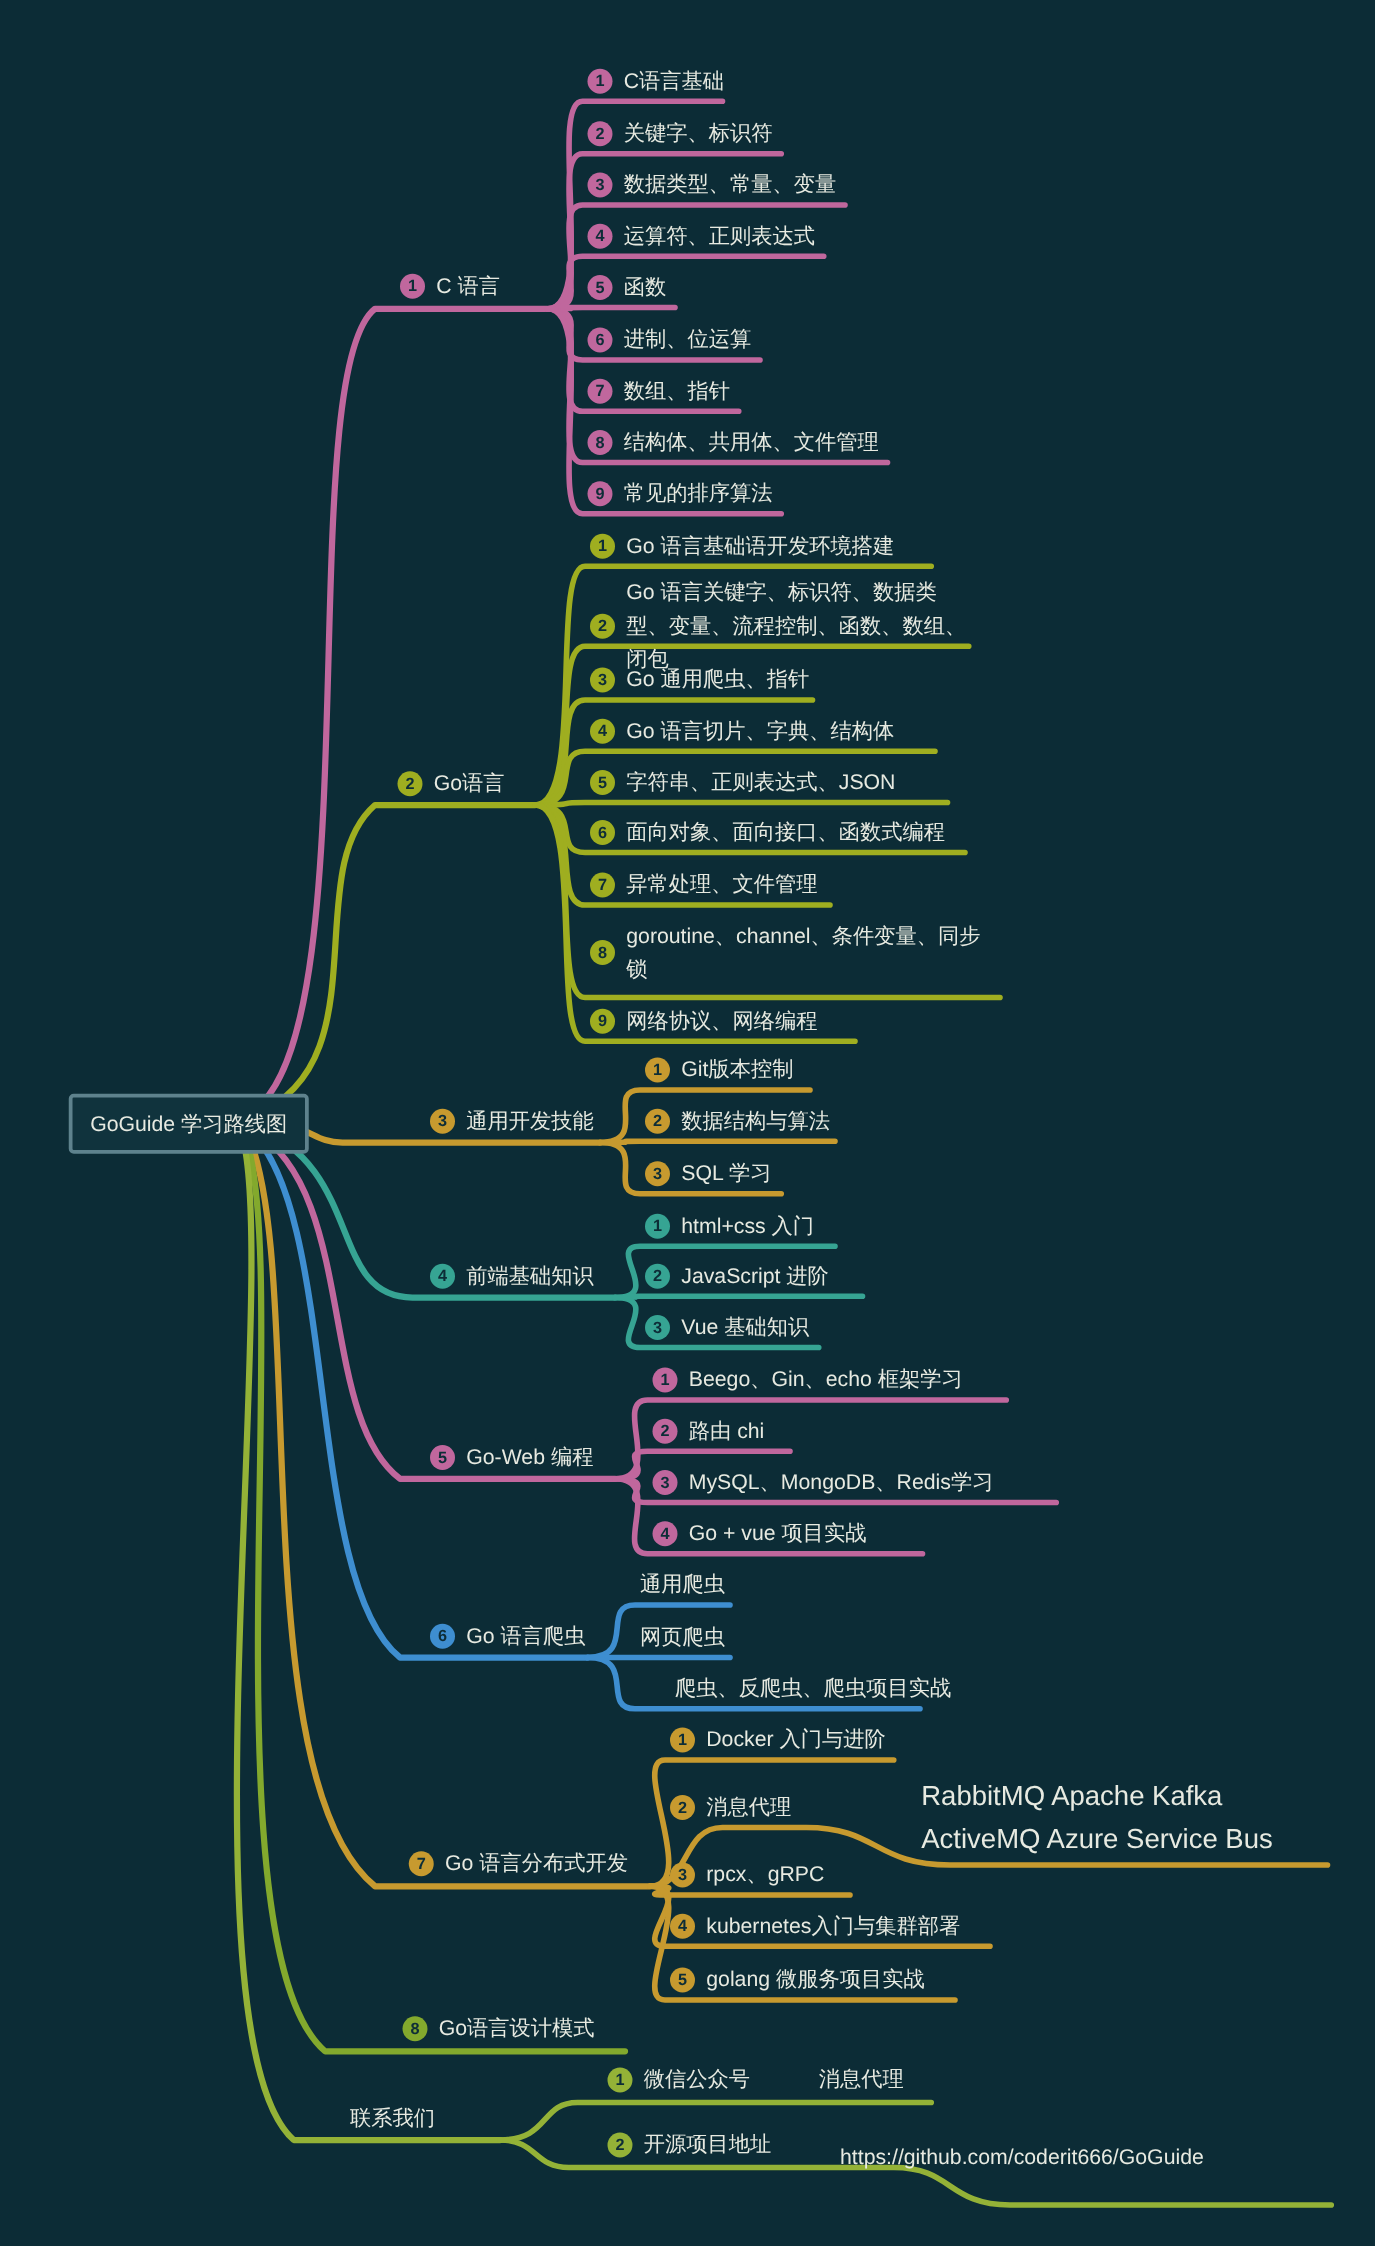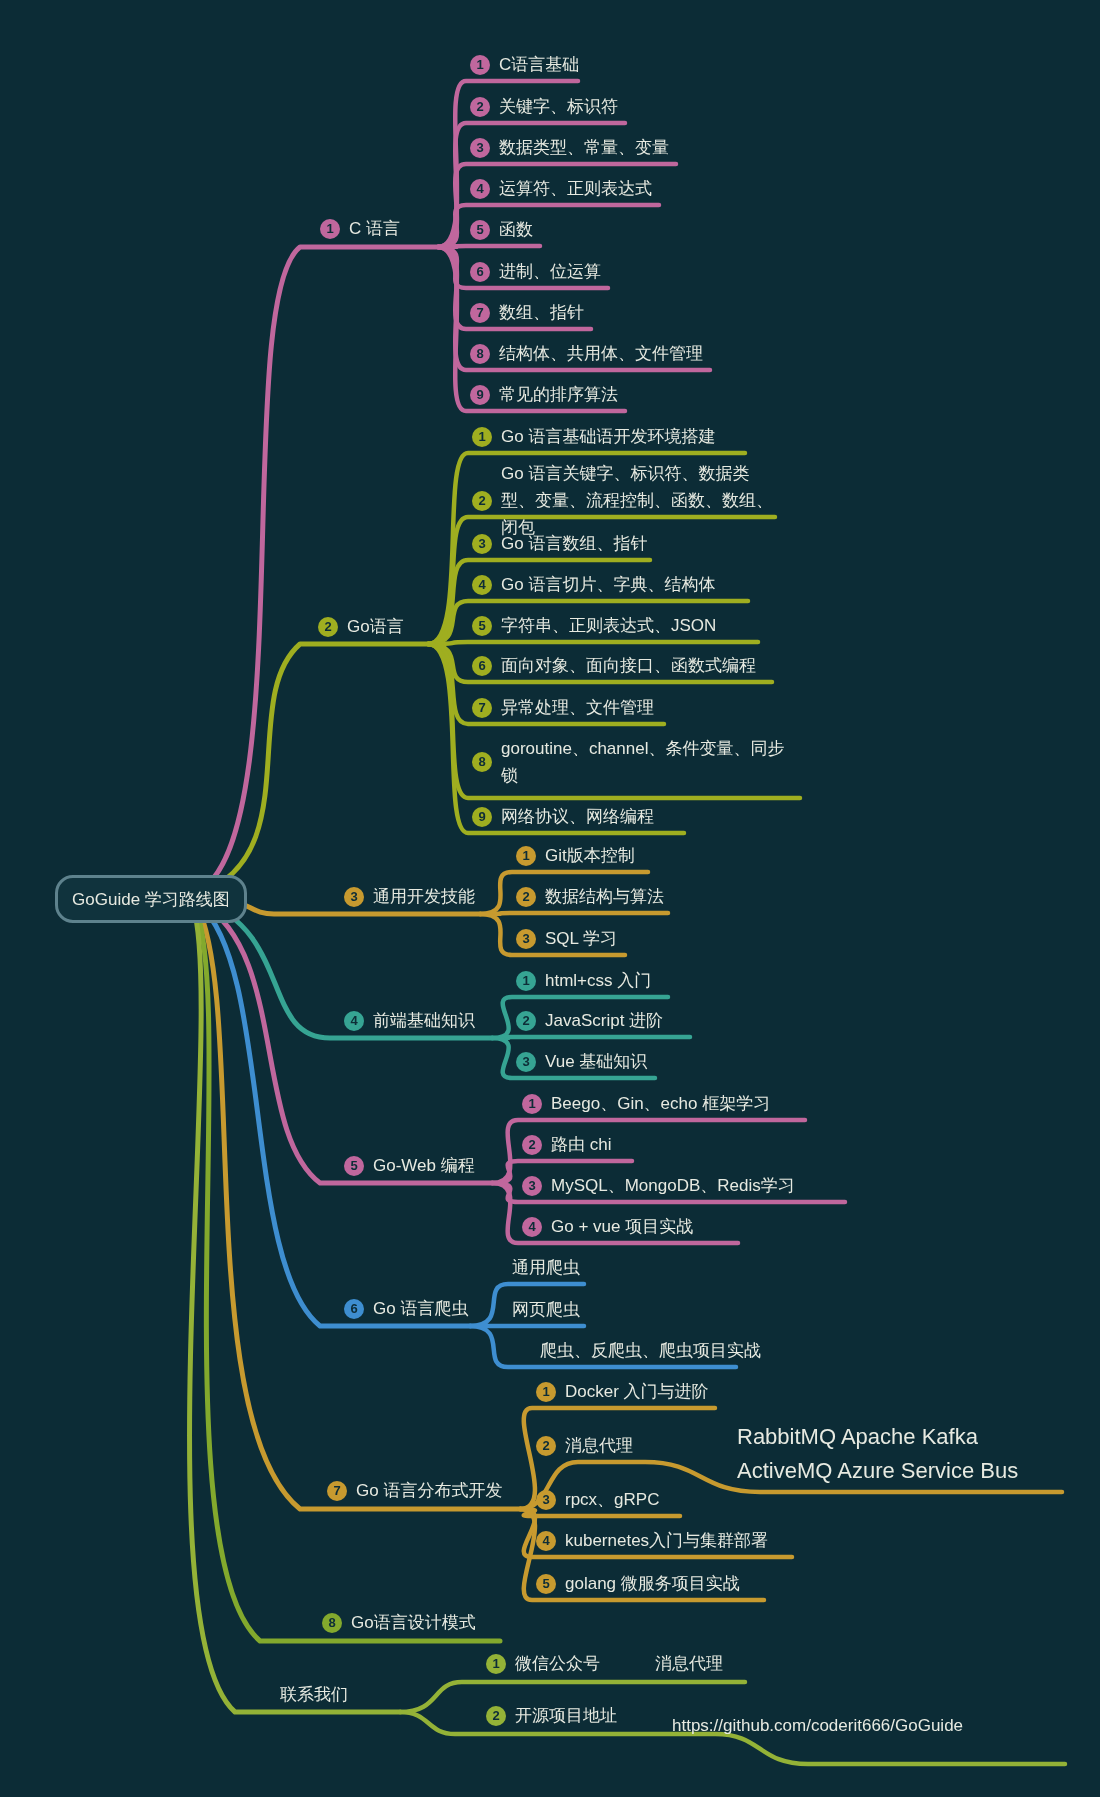--- a/index.html
+++ b/index.html
@@ -8,21 +8,21 @@
   #wires{position:absolute;left:0;top:0;}
   .node{position:absolute;display:flex;align-items:center;gap:9px;
         color:#e7eae1;font-size:17px;line-height:22px;white-space:nowrap;}
   .badge{flex:0 0 auto;width:20px;height:20px;border-radius:50%;background:var(--c,#888);
          color:#0d2d37;font-size:13px;font-weight:bold;display:inline-flex;
          align-items:center;justify-content:center;}
   .block .txt{white-space:normal;line-height:27px;}
   .note{display:block;white-space:normal;line-height:34px;}
   .url{word-break:break-all;margin-top:20px;}
   #root-box{position:absolute;left:55px;top:875px;width:186px;height:42px;
-            background:#10333d;border:3px solid #5e828d;border-radius:18px;
+            background:#10333d;border:3px solid #5e828d;border-radius:4px;
             display:flex;align-items:center;justify-content:center;
             color:#e7eae1;font-size:17px;z-index:5;}
 </style>
 </head>
 <body>
 
 <div id="stage">
   <svg id="wires" width="1100" height="1797">
       <path d="M196 892C300 848 232 300 300 247L438 247" fill="none" stroke="#c0679d" stroke-width="5" stroke-linecap="round" stroke-linejoin="round"></path>
       <path d="M438 247C478 247 438 81 466 81L578 81" fill="none" stroke="#c0679d" stroke-width="4.5" stroke-linecap="round" stroke-linejoin="round"></path>
@@ -153,21 +153,21 @@
   <div class="node" style="--c:#9fae20;left:472px;top:426px">
       <span class="badge">1</span>
       <span class="txt">Go 语言基础语开发环境搭建</span>
     </div>
   <div class="node block" style="--c:#9fae20;left:472px;top:460px">
       <span class="badge">2</span>
       <span class="txt" style="width:278px">Go 语言关键字、标识符、数据类型、变量、流程控制、函数、数组、闭包</span>
     </div>
   <div class="node" style="--c:#9fae20;left:472px;top:533px">
       <span class="badge">3</span>
-      <span class="txt">Go 语言数组、指针</span>
+      <span class="txt">Go 通用爬虫、指针</span>
     </div>
   <div class="node" style="--c:#9fae20;left:472px;top:574px">
       <span class="badge">4</span>
       <span class="txt">Go 语言切片、字典、结构体</span>
     </div>
   <div class="node" style="--c:#9fae20;left:472px;top:615px">
       <span class="badge">5</span>
       <span class="txt">字符串、正则表达式、JSON</span>
     </div>
   <div class="node" style="--c:#9fae20;left:472px;top:655px">

